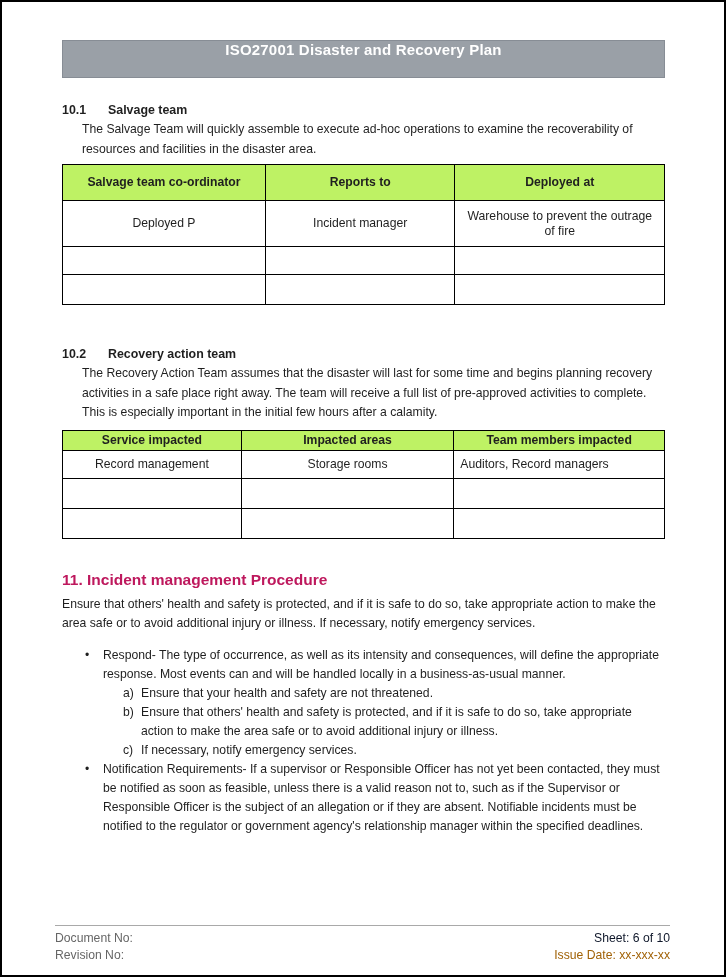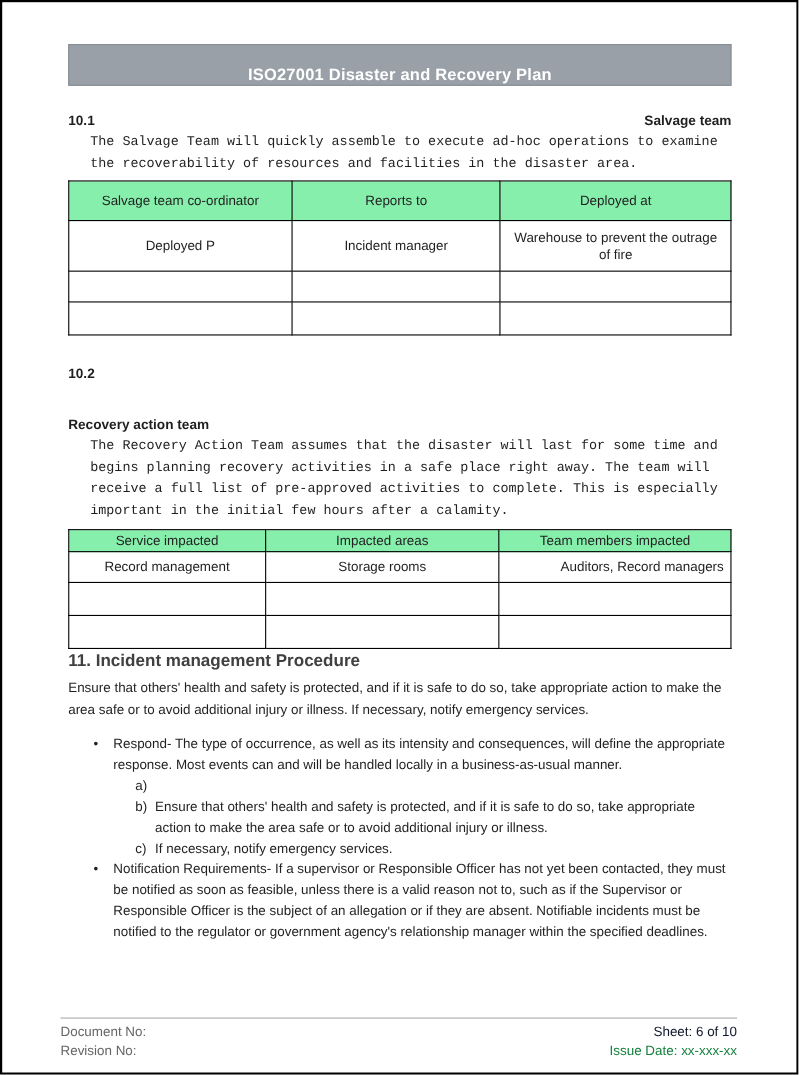--- a/index.html
+++ b/index.html
@@ -12,60 +12,60 @@
     font-family:"Liberation Sans", sans-serif;
     color:#1f1f1f;
     overflow:hidden;
   }
   .banner {
     margin:38px 59px 0 60px;
     height:38px;
     background:#9aa0a7;
     border:1px solid #878d95;
     box-sizing:border-box;
-    display:flex; align-items:flex-end; justify-content:center;
+    display:flex; align-items:flex-start; justify-content:center;
   }
   .banner-title { color:#ffffff; font-weight:bold; font-size:15px; letter-spacing:0.2px; }
 
   .content { margin:0 59px 0 60px; }
 
-  .sec-heading { display:flex; font-weight:bold; font-size:12.4px; line-height:18px;justify-content:space-between; }
+  .sec-heading { display:flex; font-weight:bold; font-size:12.4px; line-height:18px; }
   .sec-heading.first { margin-top:23px; }
-  .sec-heading.second { margin-top:26px;flex-direction:column; }
+  .sec-heading.second { margin-top:40px; }
   .sec-num { width:46px; flex:0 0 46px; }
 
-  .indent-para { margin:1px 0 0 20px; font-size:12.2px; line-height:19.5px;font-family:Liberation Mono, monospace; }
+  .indent-para { margin:1px 0 0 20px; font-size:12.2px; line-height:19.5px; }
 
   table { border-collapse:collapse; width:603px; table-layout:fixed; margin-top:5px; }
   th, td { border:1px solid #000; font-size:12.2px; line-height:15px; text-align:center; vertical-align:middle; padding:2px 6px; box-sizing:border-box; }
-  th { background:#86efac; font-weight:normal; }
+  th { background:#bef264; font-weight:bold; }
   .t1 col:nth-child(1){width:33.7%} .t1 col:nth-child(2){width:31.5%} .t1 col:nth-child(3){width:34.8%}
   .t2 col:nth-child(1){width:29.7%} .t2 col:nth-child(2){width:35.3%} .t2 col:nth-child(3){width:35%}
   .t1 .hrow{height:36px} .t1 .r1{height:46px} .t1 .r2{height:28px} .t1 .r3{height:30px}
   .t2 .hrow{height:19px} .t2 .r1{height:28px} .t2 .r2{height:30px} .t2 .r3{height:30px}
-  .cell-left { text-align:right; }
+  .cell-left { text-align:left; }
 
-  .h2-heading { font-weight:bold; font-size:15.5px; line-height:22px; color:#404040; }
+  .h2-heading { margin-top:30px; font-weight:bold; font-size:15.5px; line-height:22px; color:#be185d; }
   .intro { margin-top:4px; font-size:12.2px; line-height:19.5px; }
 
   .bullet-list { margin-top:12px; }
   .bullet-item { display:flex; font-size:12.2px; line-height:19px; }
   .bullet-marker { flex:0 0 18px; margin-left:23px; }
   .bullet-text { flex:1; }
   .sub-item { display:flex; font-size:12.2px; line-height:19px; }
   .sub-marker { flex:0 0 18px; margin-left:61px; }
   .sub-text { flex:1; }
 
   .footer { position:absolute; left:53px; right:54px; top:896px;margin-top:27px; }
   .footer-divider { border-top:1px solid #a9a9a9; height:0; }
   .footer-rows { padding-top:4px; font-size:12.2px; line-height:17px; }
   .footer-row { display:flex; justify-content:space-between; }
   .f-dark { color:#666666; }
   .f-sheet { color:#0f172a; }
-  .f-light { color:#15803d; }
+  .f-light { color:#a16207; }
 </style>
 </head>
 <body>
 
 <div class="page">
 
   <div class="banner">
     <span class="banner-title">ISO27001 Disaster and Recovery Plan</span>
   </div>
 
@@ -151,20 +151,21 @@
     <p class="intro">Ensure that others' health and safety is protected, and if it is safe to do so, take appropriate action to make the area safe or to avoid additional injury or illness. If necessary, notify emergency services.</p>
 
     <div class="bullet-list">
 
       <div class="bullet-item">
         <span class="bullet-marker">•</span>
         <span class="bullet-text">Respond- The type of occurrence, as well as its intensity and consequences, will define the appropriate response. Most events can and will be handled locally in a business-as-usual manner.</span>
       </div>
       <div class="sub-item">
         <span class="sub-marker">a)</span>
+        <span class="sub-text">Ensure that your health and safety are not threatened.</span>
       </div>
       <div class="sub-item">
         <span class="sub-marker">b)</span>
         <span class="sub-text">Ensure that others' health and safety is protected, and if it is safe to do so, take appropriate action to make the area safe or to avoid additional injury or illness.</span>
       </div>
       <div class="sub-item">
         <span class="sub-marker">c)</span>
         <span class="sub-text">If necessary, notify emergency services.</span>
       </div>
 

